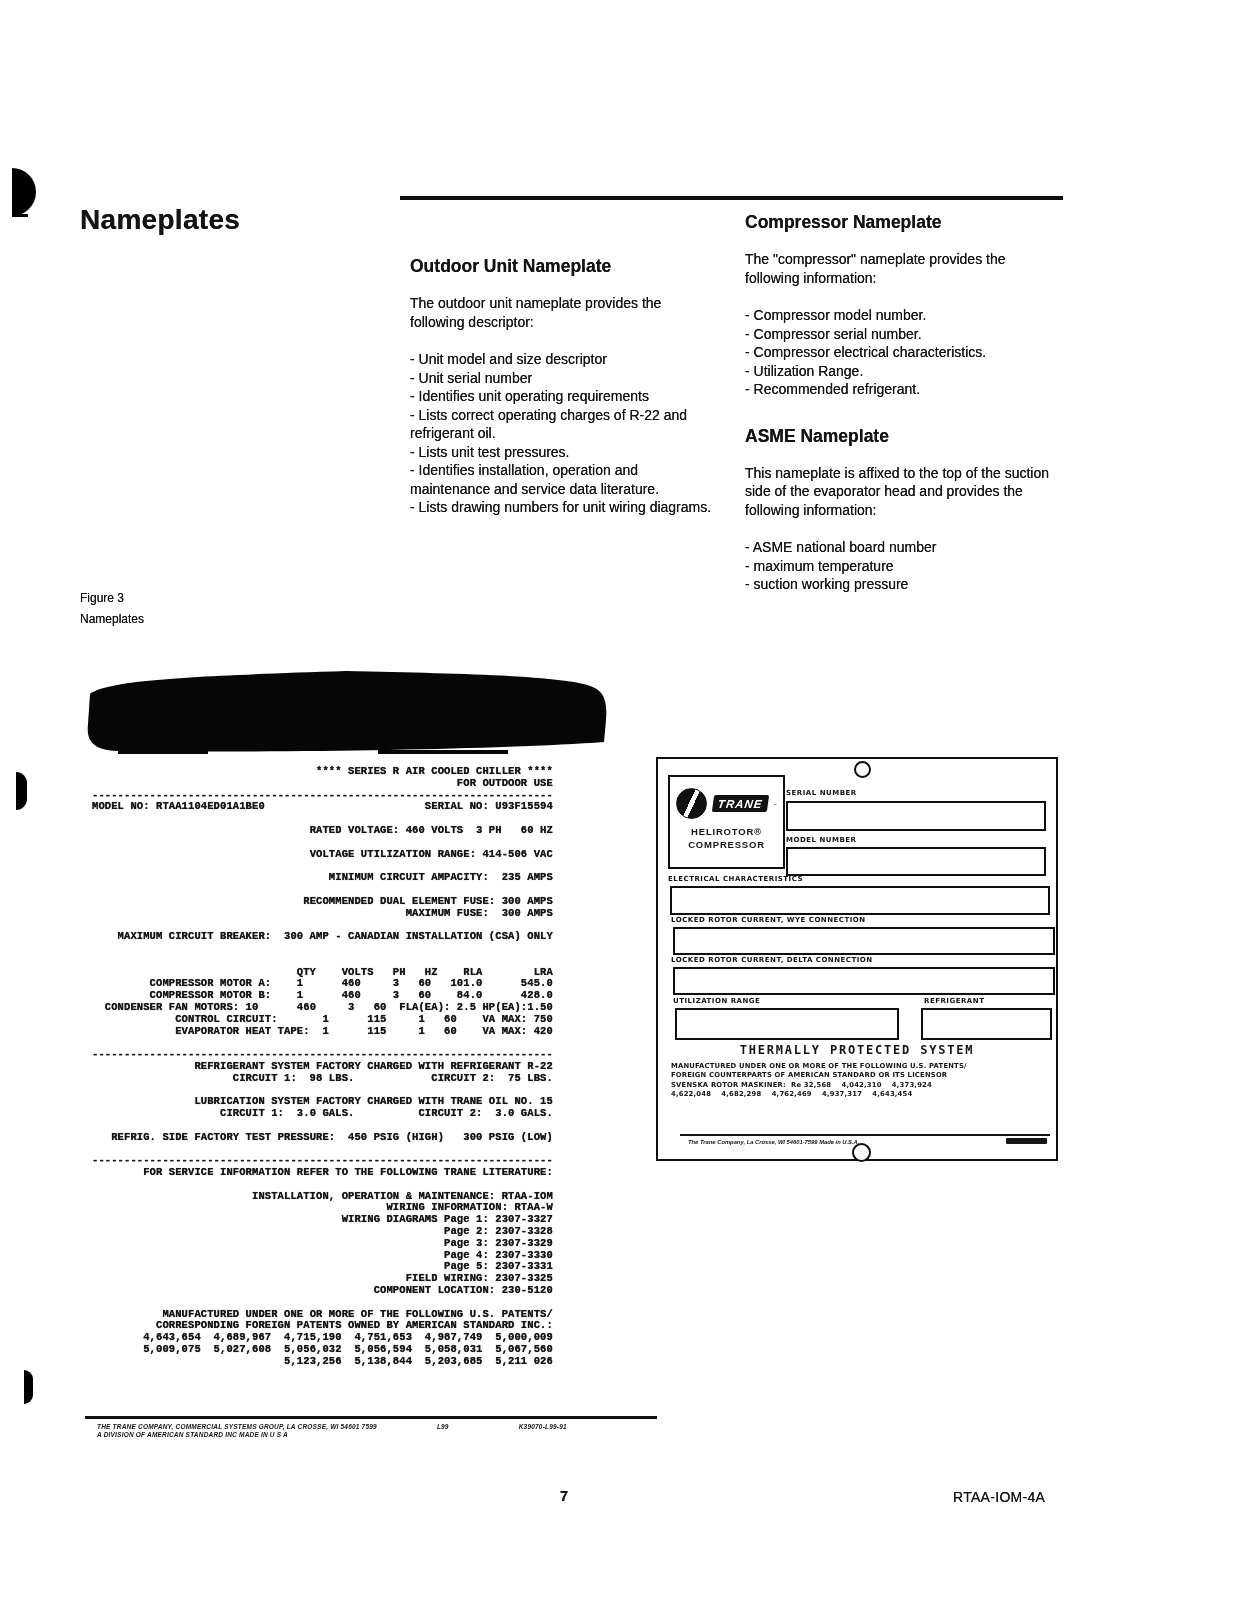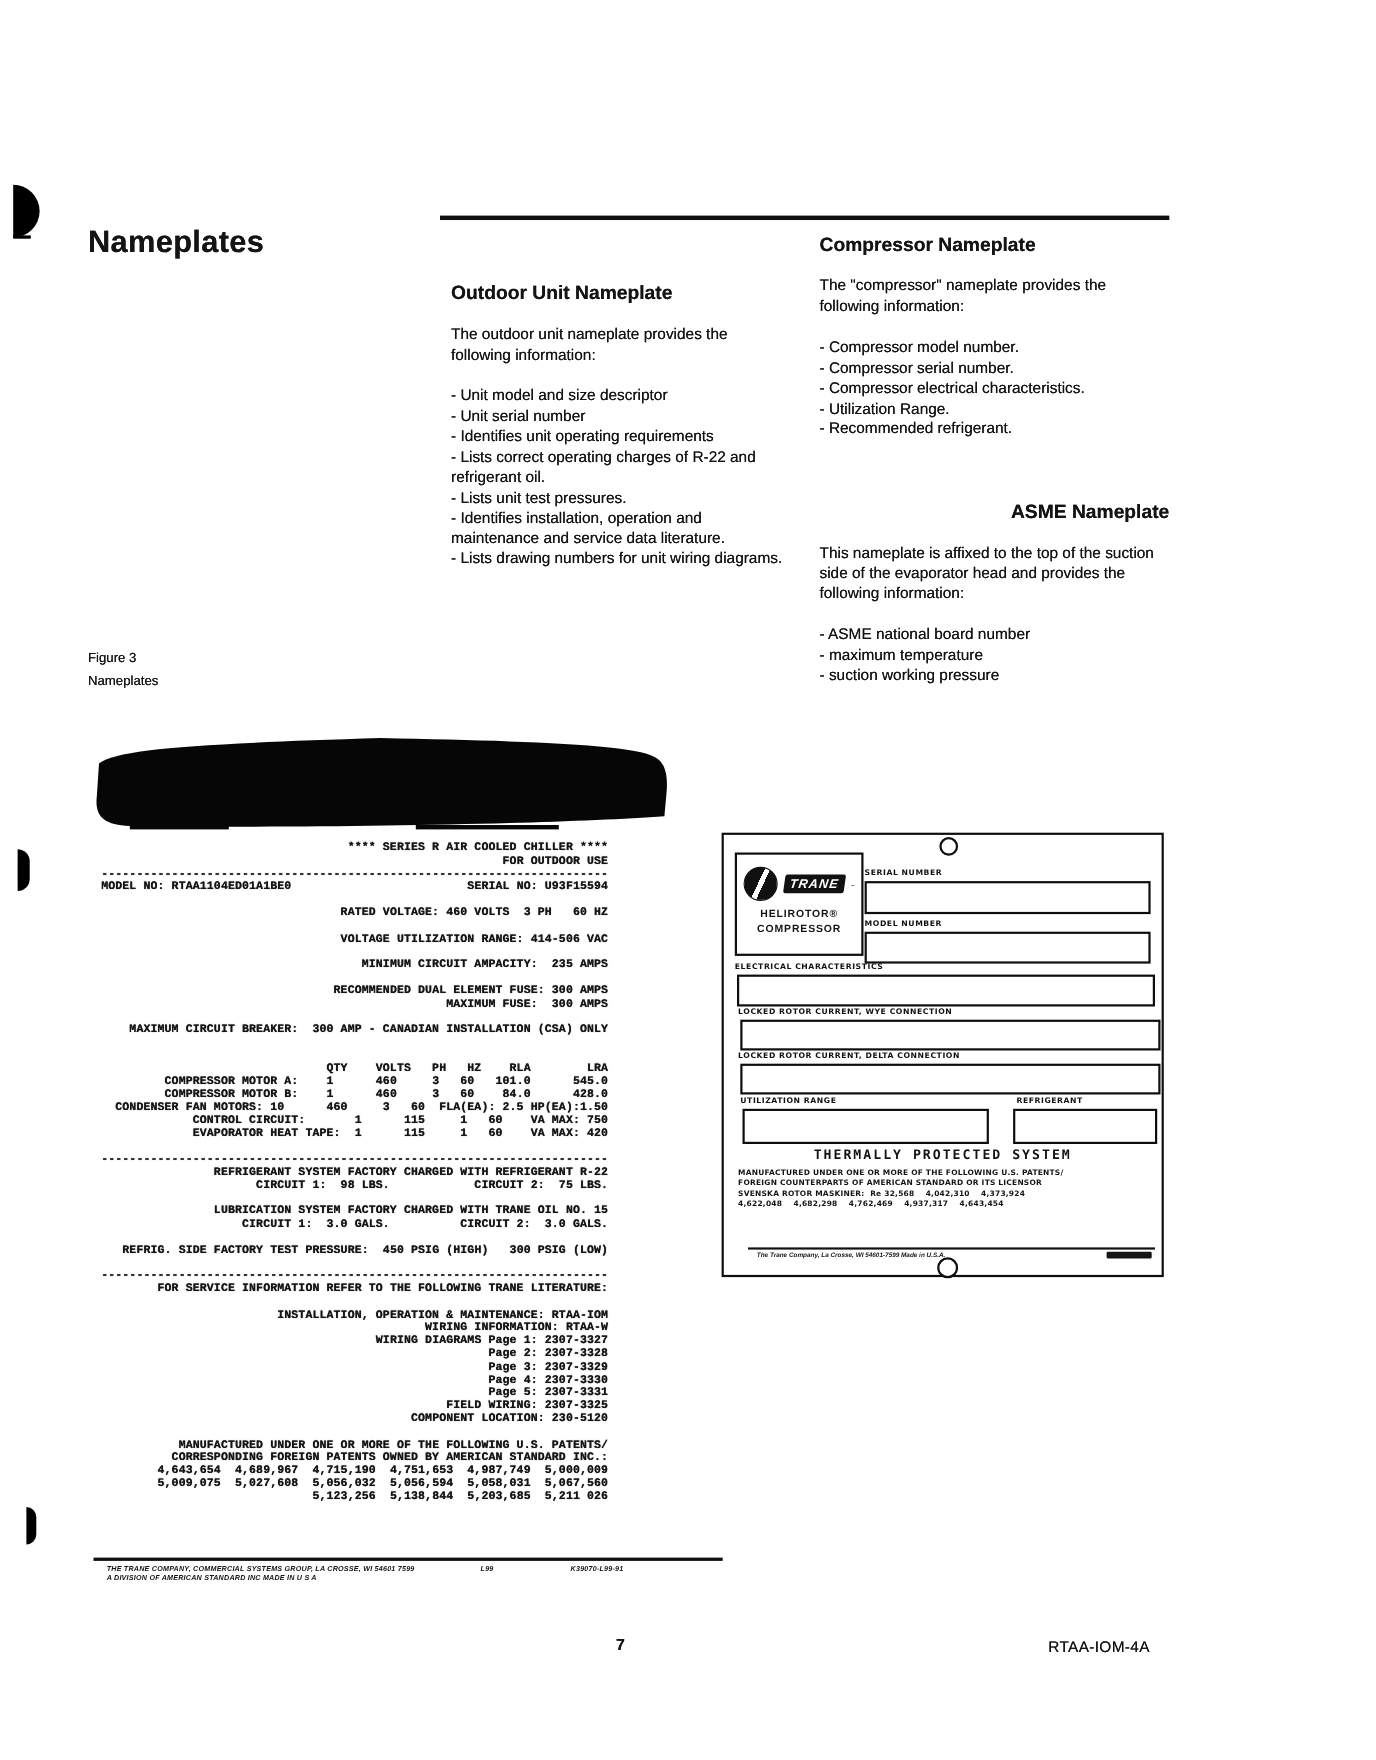--- a/index.html
+++ b/index.html
@@ -24,21 +24,21 @@
   #rule-top{position:absolute;left:400px;top:196px;width:663px;height:4px;background:#101010;}
   #col1{position:absolute;left:80px;top:204px;width:308px;}
   #col1 .h1{font-size:28px;font-weight:bold;letter-spacing:.3px;margin:0 0 46px 0;}
   .body-text{font-size:14.5px;line-height:19px;}
   #col2{position:absolute;left:410px;top:212px;width:306px;margin-top:44px;}
   #col3{position:absolute;left:745px;top:212px;width:318px;}
   .h2{font-size:17.5px;font-weight:bold;margin:0 0 17px 0;}
   .para{font-size:14px;line-height:18.5px;}
   .bullets{margin-top:19px;}
   .bullet{font-size:14px;line-height:18.5px;}
-  .section-gap{margin-top:56px;text-align:right;}
+  .section-gap{margin-top:27px;}
 
   
   #figure-label{position:absolute;left:80px;top:588px;font-size:12px;font-weight:normal;line-height:21px;}
 
   
   #redaction{position:absolute;left:78px;top:666px;}
 
   
   #outdoor-plate{
     position:absolute;left:92px;top:766px;margin:0;
@@ -101,21 +101,21 @@
   <div class="bind-mark" id="bind-mark-3"></div>
 
   <div id="rule-top"></div>
 
   <div id="col1">
     <div class="h1 fuzzy">Nameplates</div>
   </div>
 
   <div id="col2">
     <div class="h2 fuzzy">Outdoor Unit Nameplate</div>
-    <div class="para fuzzy">The outdoor unit nameplate provides the following information:</div>
+    <div class="para fuzzy">The outdoor unit nameplate provides the following descriptor:</div>
     <div class="bullets">
       <div class="bullet fuzzy">- Unit model and size descriptor</div>
       <div class="bullet fuzzy">- Unit serial number</div>
       <div class="bullet fuzzy">- Identifies unit operating requirements</div>
       <div class="bullet fuzzy">- Lists correct operating charges of R-22 and refrigerant oil.</div>
       <div class="bullet fuzzy">- Lists unit test pressures.</div>
       <div class="bullet fuzzy">- Identifies installation, operation and maintenance and service data literature.</div>
       <div class="bullet fuzzy">- Lists drawing numbers for unit wiring diagrams.</div>
     </div>
   </div>

